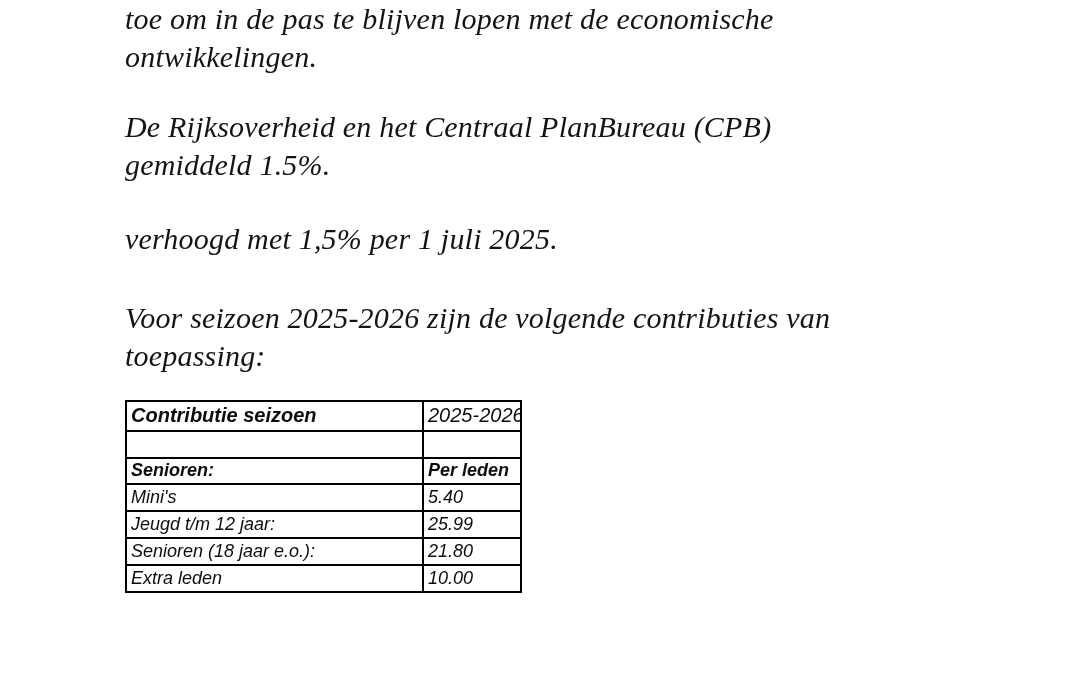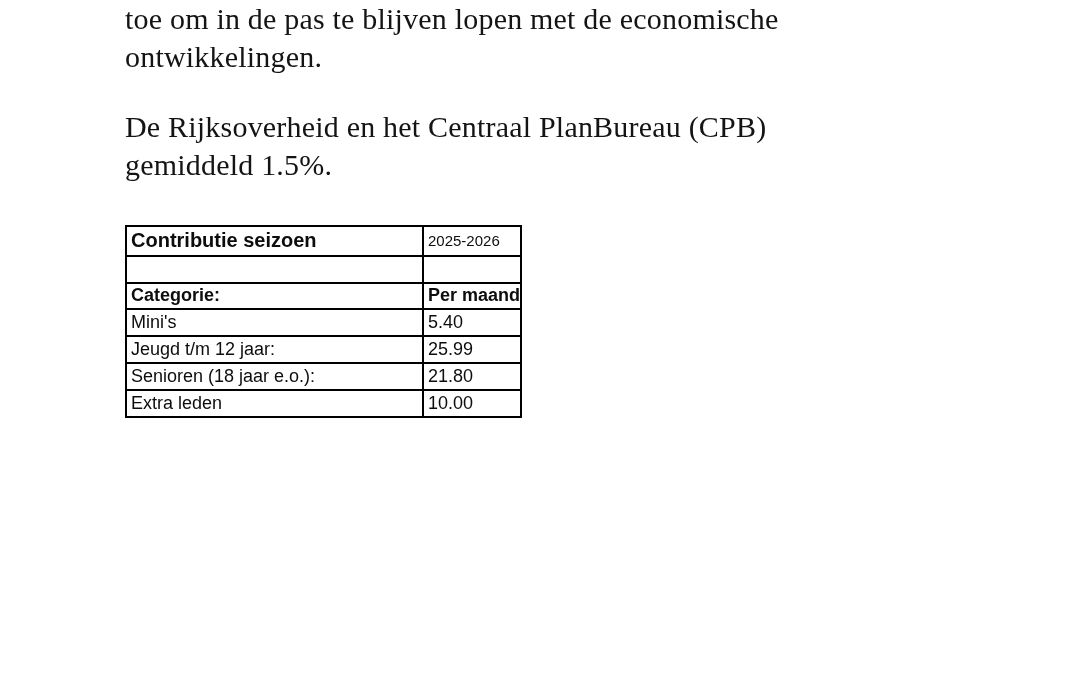--- a/index.html
+++ b/index.html
@@ -7,20 +7,21 @@
     width: 1080px; height: 675px; overflow: hidden;
     background: #ffffff;
   }
   .page {
     position: relative;
     width: 1080px; height: 567px;
     box-sizing: border-box;
     padding: 0 0 0 125px;
     color: #141414;
     font-family: "Liberation Serif", serif;
+    font-style: italic;
   }
   .paragraph {
     font-size: 30px;
     line-height: 38px;
     width: 880px;
     letter-spacing: 0.2px;
   }
   .paragraph .text-line { white-space: nowrap; }
   .p1 { margin: 0 0 32px 0; }
   .p2 { margin: 0 0 36px 0; }
@@ -40,58 +41,63 @@
   table.contribution-table col.c2 { width: 98px; }
   table.contribution-table td {
     border: 2px solid #000000;
     padding: 0 1px 1px 4px;
     overflow: hidden;
     white-space: nowrap;
     vertical-align: middle;
   }
   tr.row-title { height: 30px; }
   tr.row-title td.cell-cat { font-weight: bold; font-size: 20px; }
-  tr.row-title td.cell-amt { font-size: 15px; }
+  tr.row-title td.cell-amt { font-size: 20px; }
   tr.row-empty { height: 27px; }
   tr.row-colheads { height: 26px; font-weight: bold; }
   tr.row-data { height: 27px; }
 </style>
 </head>
 <body>
 
 <div class="page">
 
   <div class="paragraph p1">
       <div class="text-line">toe om in de pas te blijven lopen met de economische</div>
       <div class="text-line">ontwikkelingen.</div>
     </div>
   <div class="paragraph p2">
       <div class="text-line">De Rijksoverheid en het Centraal PlanBureau (CPB)</div>
       <div class="text-line">gemiddeld 1.5%.</div>
     </div>
   <div class="paragraph p3">
+      <div class="text-line">verhoogd met 1,5% per 1 juli 2025.</div>
+    </div>
+  <div class="paragraph p4">
+      <div class="text-line">Voor seizoen 2025-2026 zijn de volgende contributies van</div>
+      <div class="text-line">toepassing:</div>
     </div>
 
   <table class="contribution-table">
     <colgroup>
         <col class="c1">
         <col class="c2">
       </colgroup>
     <tbody>
       <tr class="row-title">
         <td class="cell-cat">Contributie seizoen</td>
         <td class="cell-amt">2025-2026</td>
       </tr>
       <tr class="row-empty">
         <td></td>
         <td></td>
       </tr>
       <tr class="row-colheads">
-        <td>Categorie:</td>
-        <td>Per maand</td>
+        <td>Senioren:</td>
+        <td>Per leden</td>
       </tr>
 
     <tr class="row-data">
           <td>Mini's</td>
           <td>5.40</td>
         </tr>
         <tr class="row-data">
           <td>Jeugd t/m 12 jaar:</td>
           <td>25.99</td>
         </tr>

